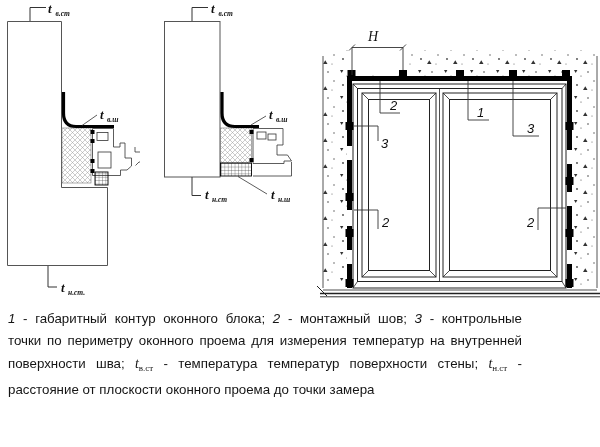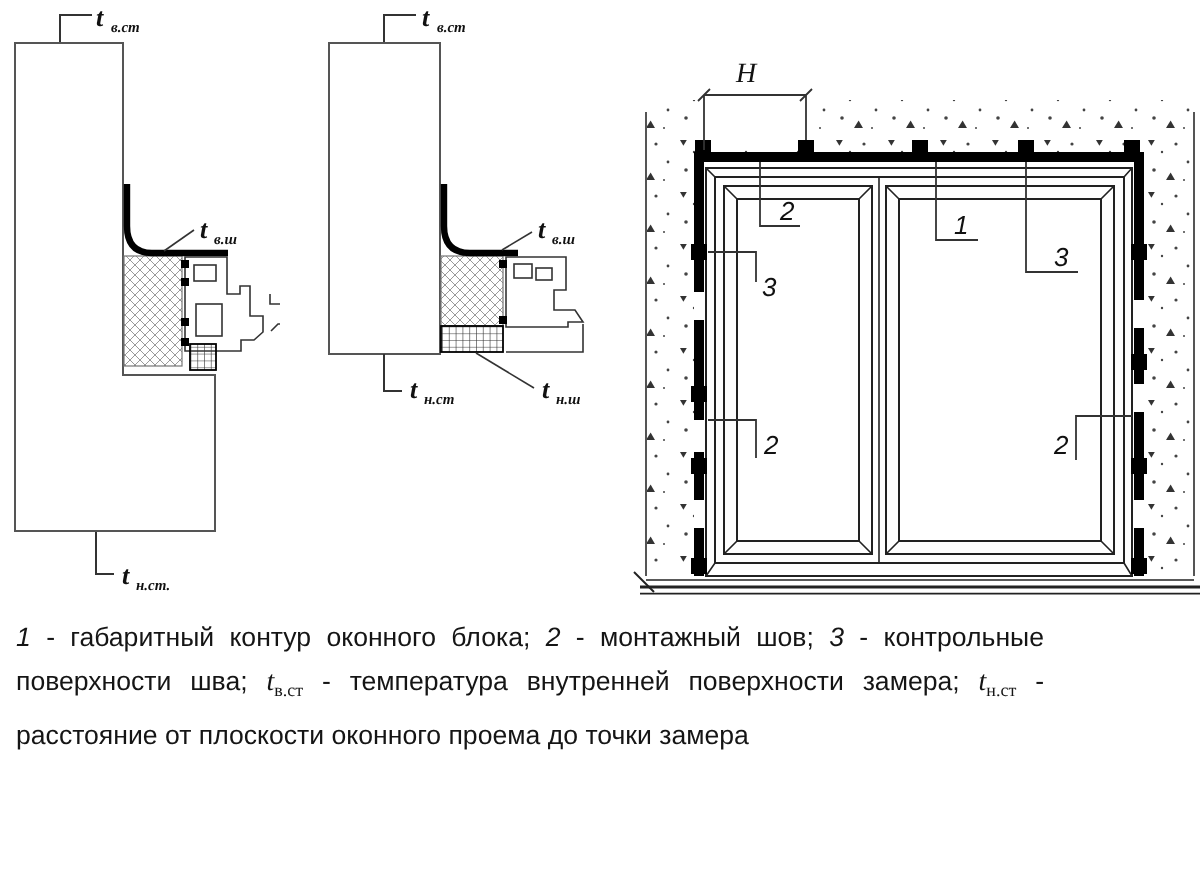--- a/index.html
+++ b/index.html
@@ -216,16 +216,17 @@
       <text class="callout" x="381" y="148">3</text>
       <text class="callout" x="477" y="117">1</text>
       <text class="callout" x="527" y="133">3</text>
       <text class="callout" x="382" y="227">2</text>
       <text class="callout" x="527" y="227">2</text>
     </g>
   </svg>
 
   <div class="legend">
       <div class="lg-line j"><span class="sg-n">1</span><span class="sg-p"> - габаритный контур оконного блока; </span><span class="sg-n">2</span><span class="sg-p"> - монтажный шов; </span><span class="sg-n">3</span><span class="sg-p"> - контрольные</span></div>
-      <div class="lg-line j"><span class="sg-p">поверхности шва; </span><span class="sg-t">t</span><span class="sg-sub">в.ст</span><span class="sg-p"> - температура внутренней поверхности замера; </span><span class="sg-t">t</span><span class="sg-sub">н.ст</span><span class="sg-p"> -</span></div>
+      <div class="lg-line j"><span class="sg-p">точки по периметру оконного проема для измерения температур на внутренней</span></div>
+      <div class="lg-line j"><span class="sg-p">поверхности шва; </span><span class="sg-t">t</span><span class="sg-sub">в.ст</span><span class="sg-p"> - температура температур поверхности стены; </span><span class="sg-t">t</span><span class="sg-sub">н.ст</span><span class="sg-p"> -</span></div>
       <div class="lg-line"><span class="sg-p">расстояние от плоскости оконного проема до точки замера</span></div>
     </div>
 </div>
 
 </body></html>

